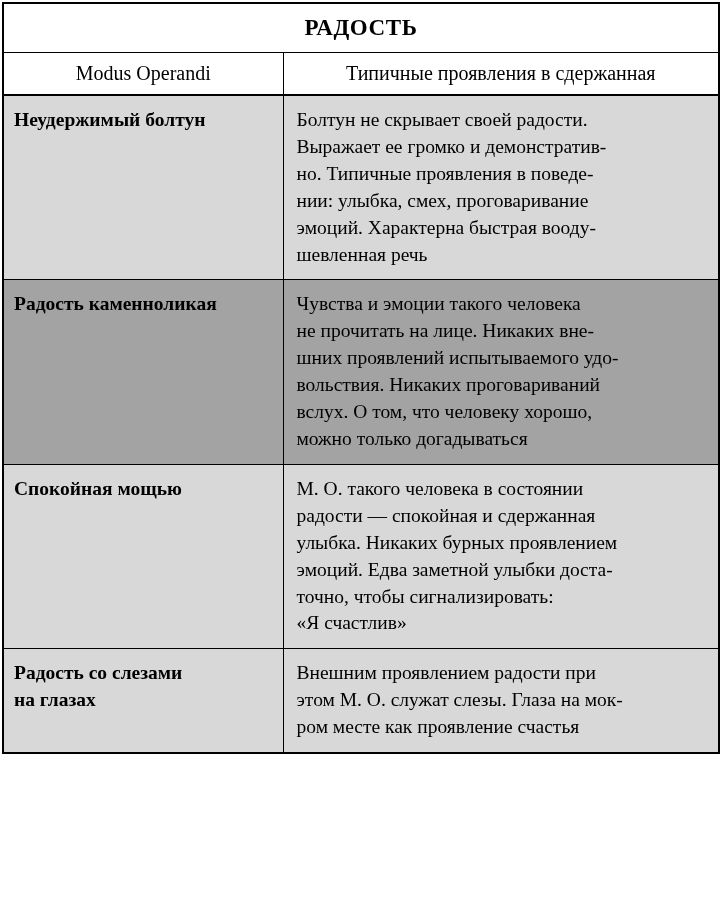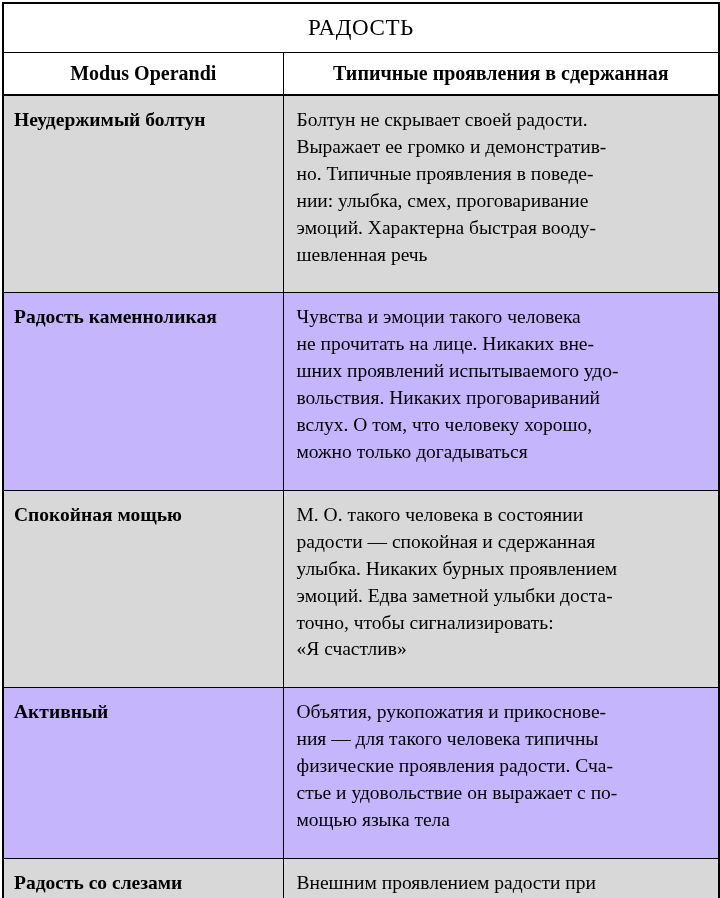--- a/index.html
+++ b/index.html
@@ -21,53 +21,53 @@
     width: 716px;
     border-collapse: collapse;
     border: 2px solid #000;
     table-layout: fixed;
   }
   th, td {
     border: 1px solid #000;
   }
   th.title-cell {
     font-size: 23px;
-    font-weight: normal;
+    font-weight: bold;
     text-align: center;
     padding: 11px 6px;
     letter-spacing: 0.6px;
     background: #fff;
   }
   tr.header-row th {
     font-size: 20px;
-    font-weight: bold;
+    font-weight: normal;
     text-align: center;
     padding: 9px 6px;
     background: #fff;
     border-bottom: 2px solid #000;
   }
   col.c-mo  { width: 280px; }
   col.c-desc{ width: 436px; }
   td.mo-cell {
     font-size: 19.5px;
     font-weight: bold;
     vertical-align: top;
     padding: 11px 8px 27px 10px;
     line-height: 1.38;
     white-space: pre-line;
   }
   td.desc-cell {
     font-size: 19.5px;
     vertical-align: top;
-    padding: 11px 10px 24px 13px;
+    padding: 11px 10px 11px 13px;
     line-height: 1.38;
     white-space: pre-line;
   }
   tr.shaded td { background: var(--shaded_row, #d8d8d8); }
-  tr.plain td  { background: #c4b5fd; }
+  tr.plain td  { background: #a3a3a3; }
 </style>
 </head>
 <body>
 
 <div class="page">
   <table class="joy">
     <colgroup>
       <col class="c-mo">
       <col class="c-desc">
     </colgroup>
@@ -101,28 +101,20 @@
       </tr>
       <tr class="shaded">
         <td class="mo-cell">Спокойная мощью</td>
         <td class="desc-cell">М. О. такого человека в состоянии
 радости — спокойная и сдержанная
 улыбка. Никаких бурных проявлением
 эмоций. Едва заметной улыбки доста-
 точно, чтобы сигнализировать:
 «Я счастлив»</td>
       </tr>
-      <tr class="plain">
-        <td class="mo-cell">Активный</td>
-        <td class="desc-cell">Объятия, рукопожатия и прикоснове-
-ния — для такого человека типичны
-физические проявления радости. Сча-
-стье и удовольствие он выражает с по-
-мощью языка тела</td>
-      </tr>
       <tr class="shaded">
         <td class="mo-cell">Радость со слезами
 на глазах</td>
         <td class="desc-cell">Внешним проявлением радости при
 этом М. О. служат слезы. Глаза на мок-
 ром месте как проявление счастья</td>
       </tr>
     </tbody>
   </table>
 </div>

